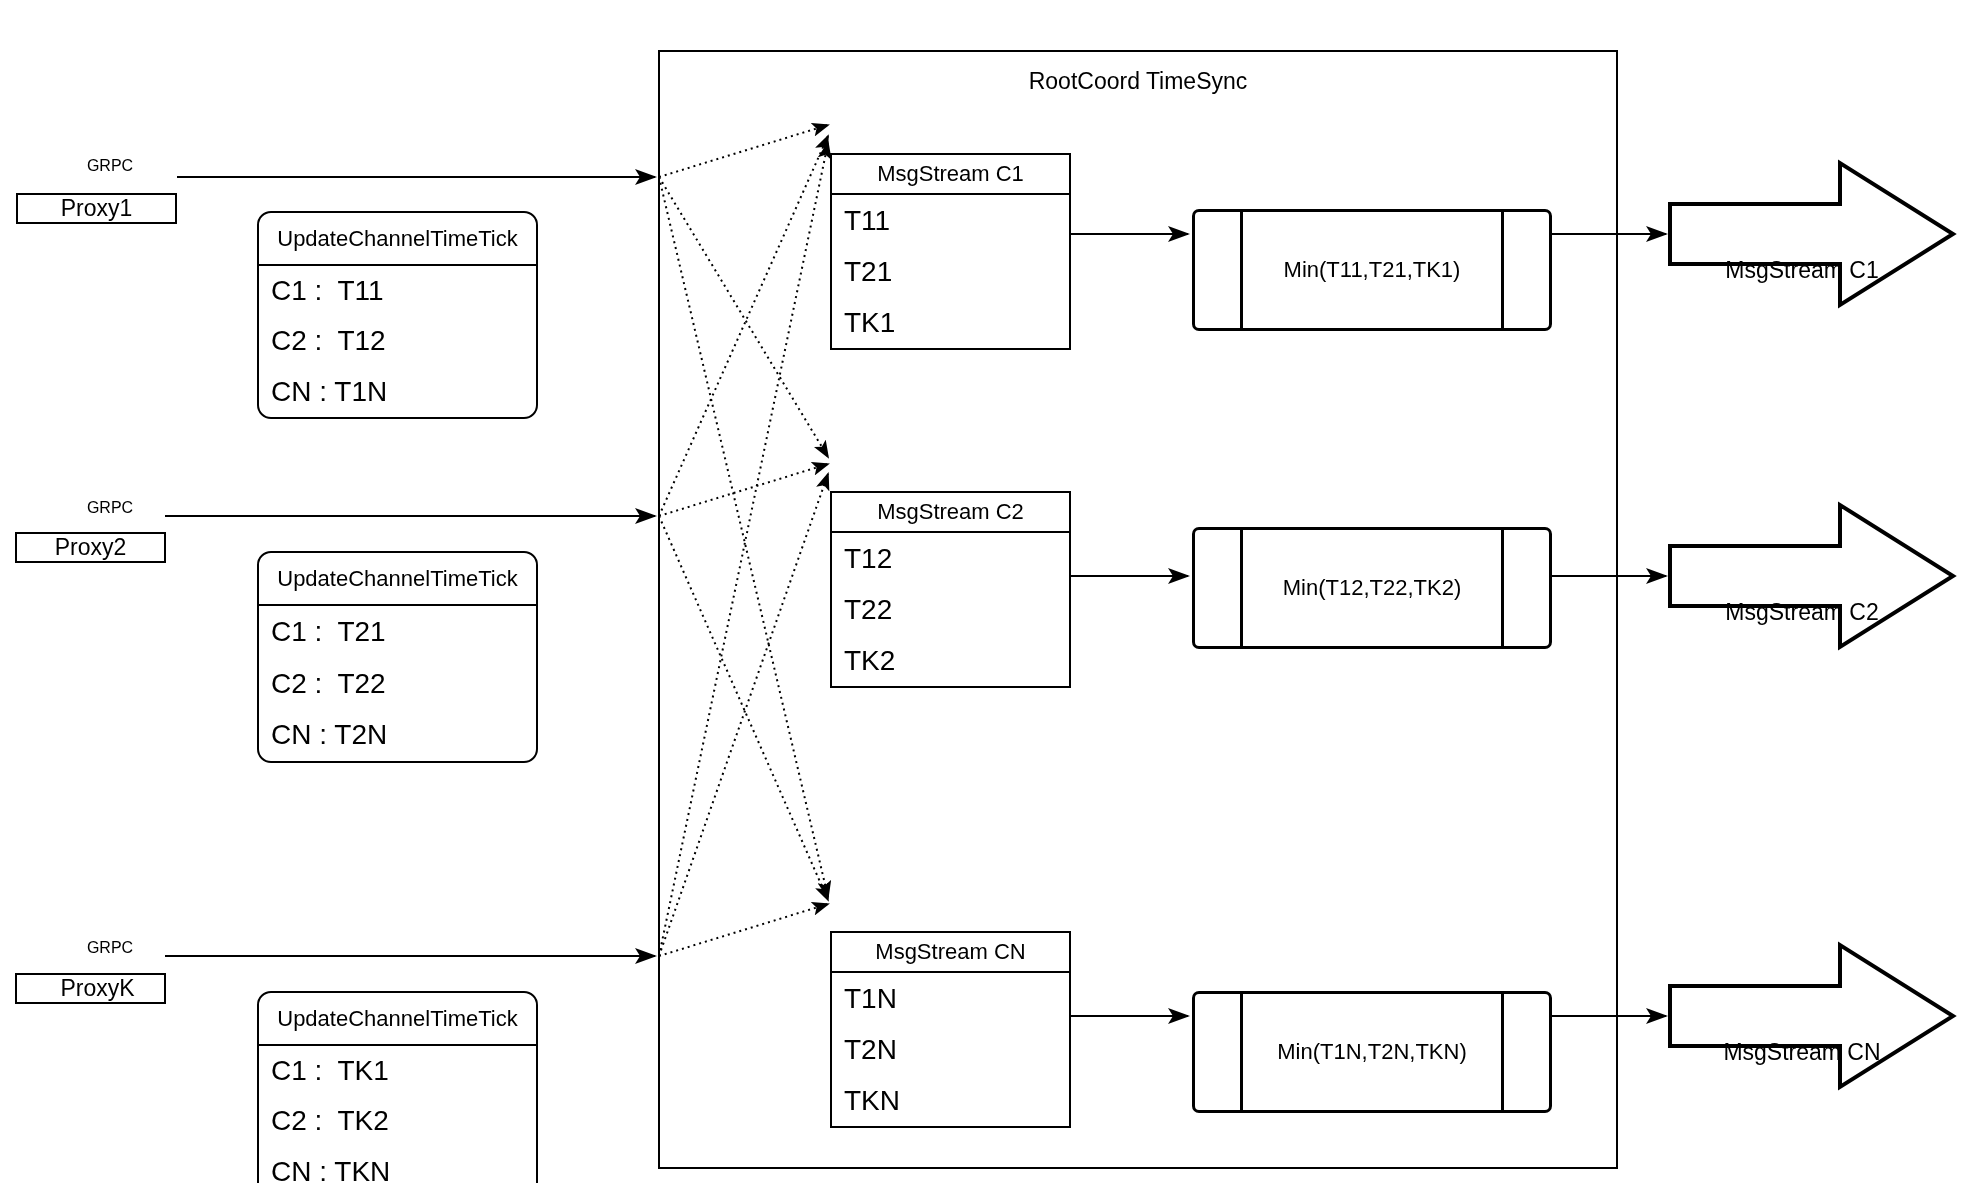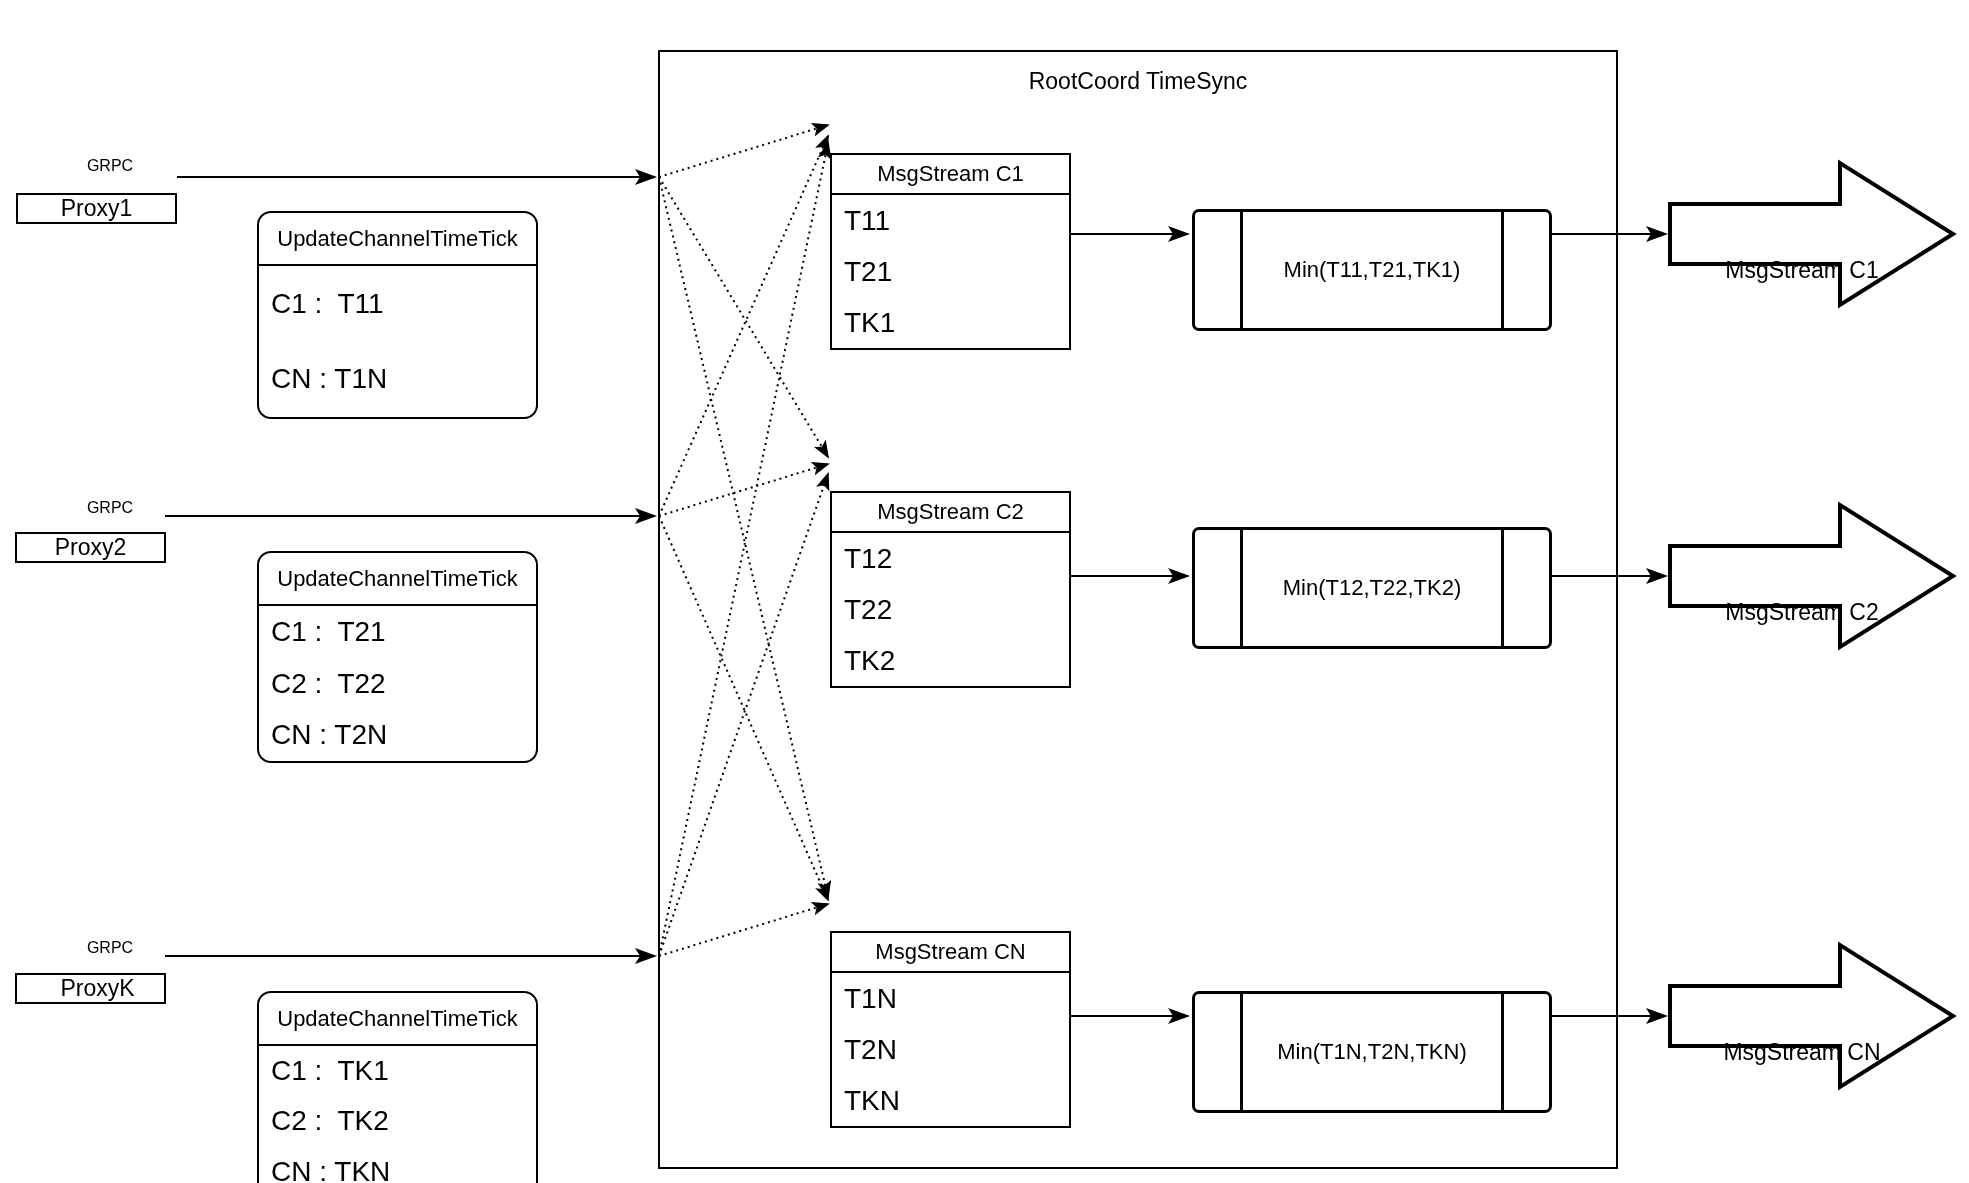--- a/index.html
+++ b/index.html
@@ -123,20 +123,21 @@
     </g>
   </svg>
 
   <div class="abs proxy-box" style="left:16px;top:157px;">
     <span>Proxy1</span>
   </div>
   <div class="abs grpc-label" style="top:121px;">GRPC</div>
   <div class="abs tbl tick-table" style="top:175px;">
     <div class="hdr">UpdateChannelTimeTick</div>
     <div class="cell">C1 :  T11</div>
+    <div class="cell">C2 :  T12</div>
     <div class="cell">CN : T1N</div>
   </div>
   <div class="abs tbl stream-table" style="top:117px;">
     <div class="hdr">MsgStream C1</div>
     <div class="cell">T11</div>
     <div class="cell">T21</div>
     <div class="cell">TK1</div>
   </div>
   <div class="abs min-box" style="top:173px;">
     <div class="bar l"></div>

